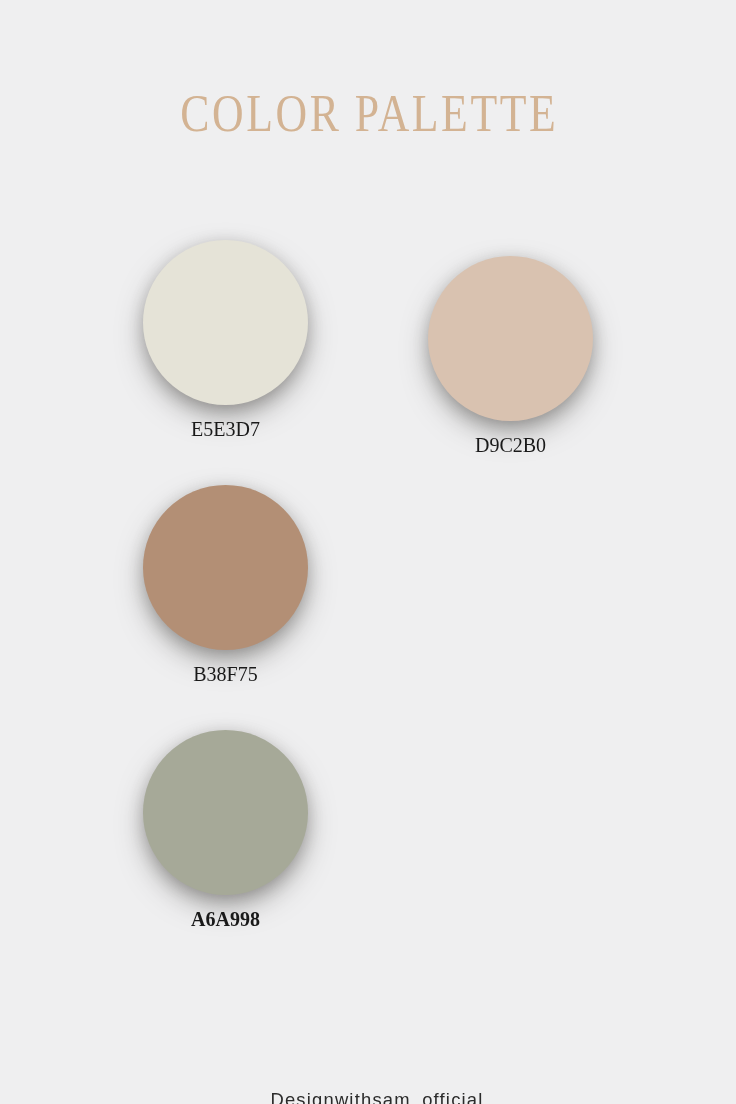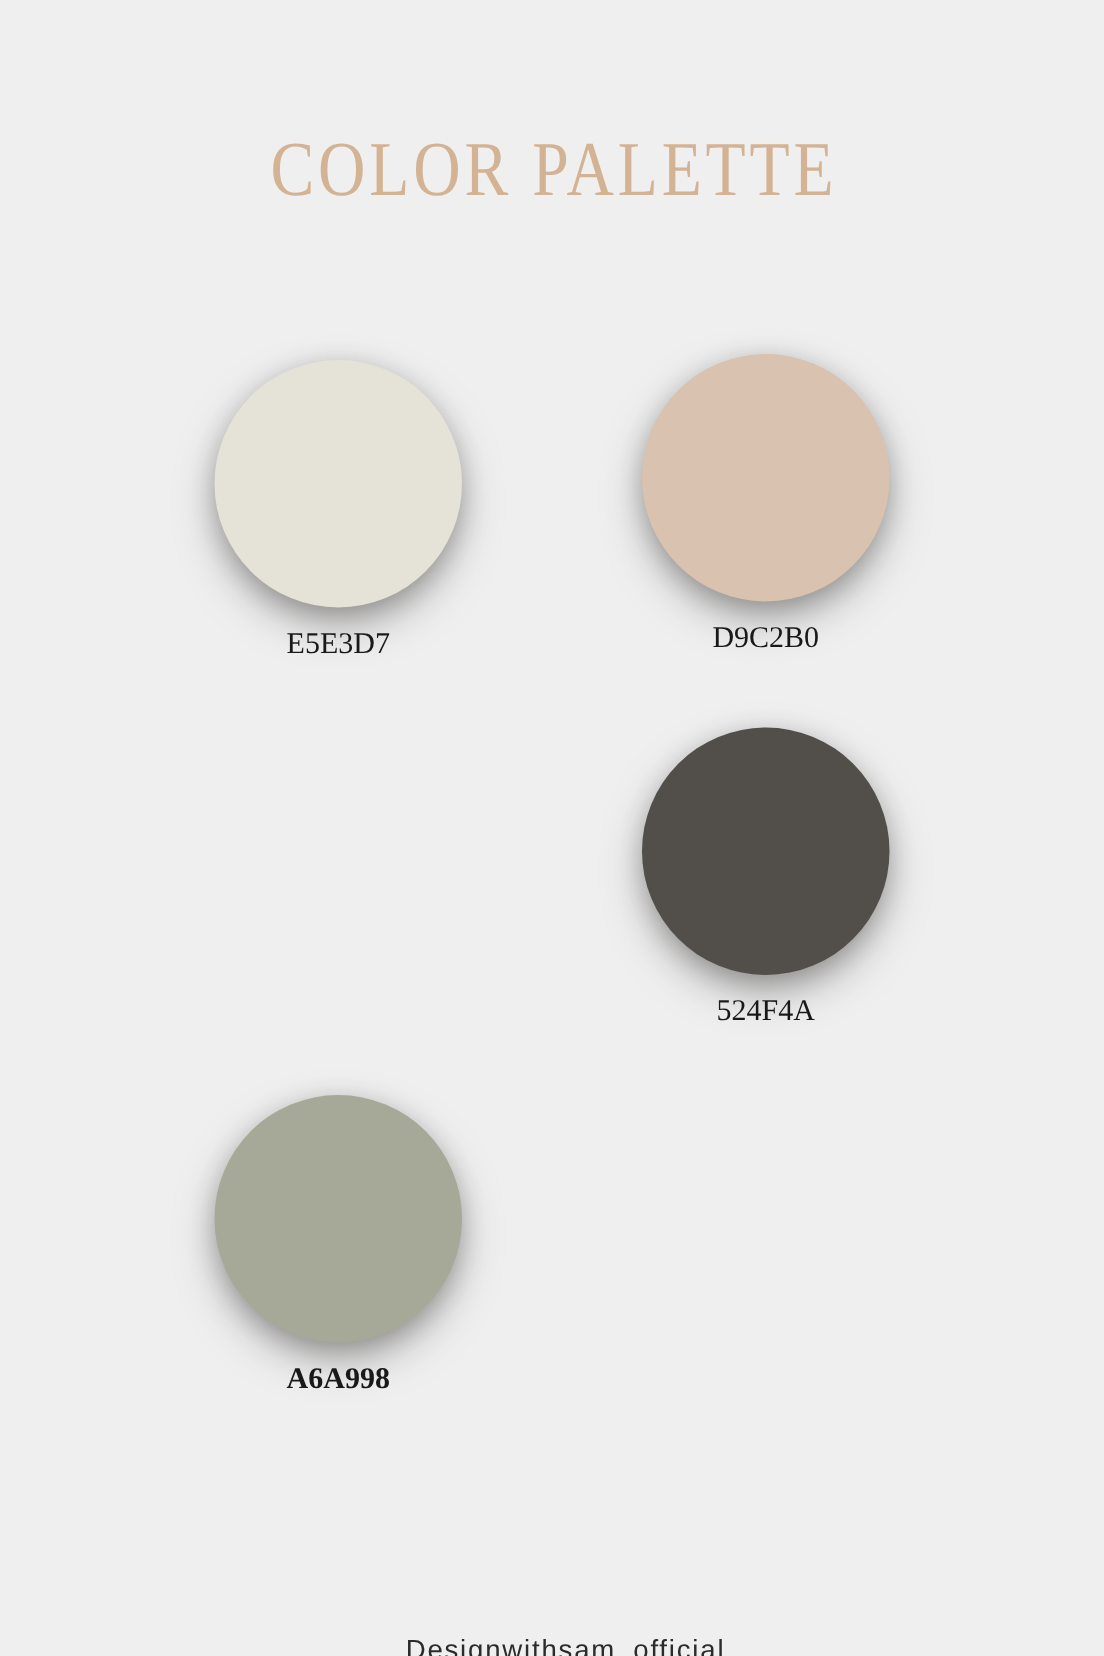--- a/index.html
+++ b/index.html
@@ -62,27 +62,27 @@
 
 <div class="poster">
 
   <h1 class="title">COLOR PALETTE</h1>
 
   <div class="swatch-grid" id="swatch-grid">
       <div class="swatch" style="left: 143px; top: 240px;">
         <div class="swatch-disc" style="background: rgb(229, 227, 215);"></div>
         <div class="swatch-hex">E5E3D7</div>
       </div>
-      <div class="swatch" style="left: 428px; top: 236px;">
+      <div class="swatch" style="left: 428px; top: 256px;">
         <div class="swatch-disc" style="background: rgb(217, 194, 176);"></div>
         <div class="swatch-hex">D9C2B0</div>
       </div>
-      <div class="swatch" style="left: 428px; top: 485px;">
-        <div class="swatch-disc" style="background: rgb(82, 79, 74);"></div>
-        <div class="swatch-hex">524F4A</div>
+      <div class="swatch" style="left: 143px; top: 485px;">
+        <div class="swatch-disc" style="background: rgb(179, 143, 117);"></div>
+        <div class="swatch-hex">B38F75</div>
       </div>
       <div class="swatch" style="left: 143px; top: 730px; font-weight: bold;">
         <div class="swatch-disc" style="background: rgb(166, 169, 152);"></div>
         <div class="swatch-hex">A6A998</div>
       </div>
     </div>
 
   <div class="footer">Designwithsam_official</div>
 
 </div>

